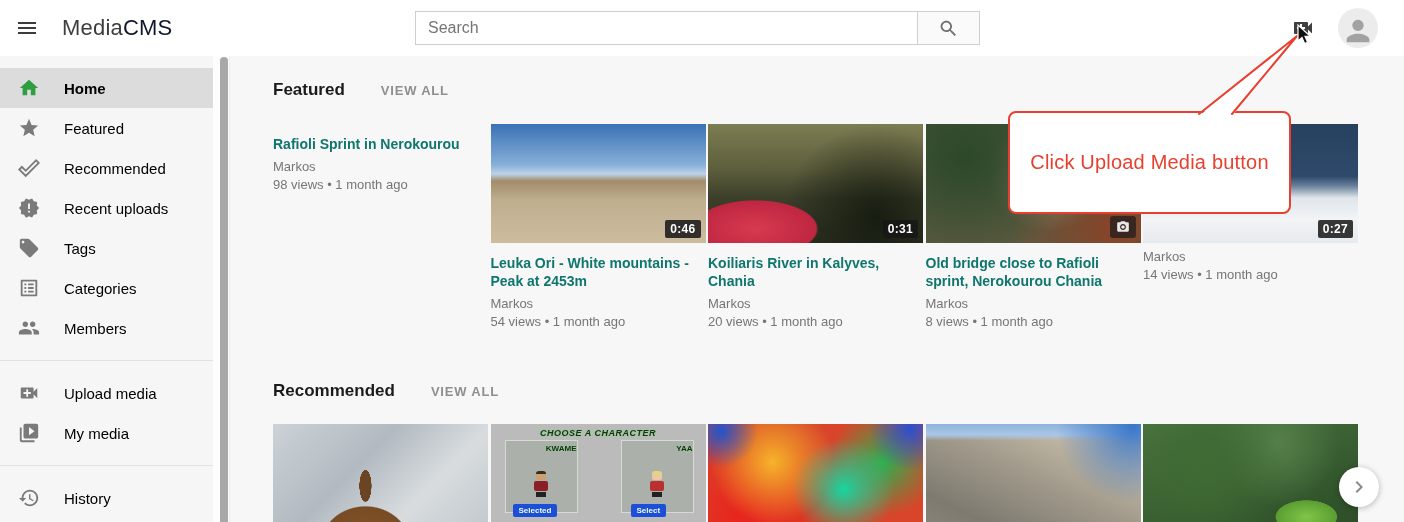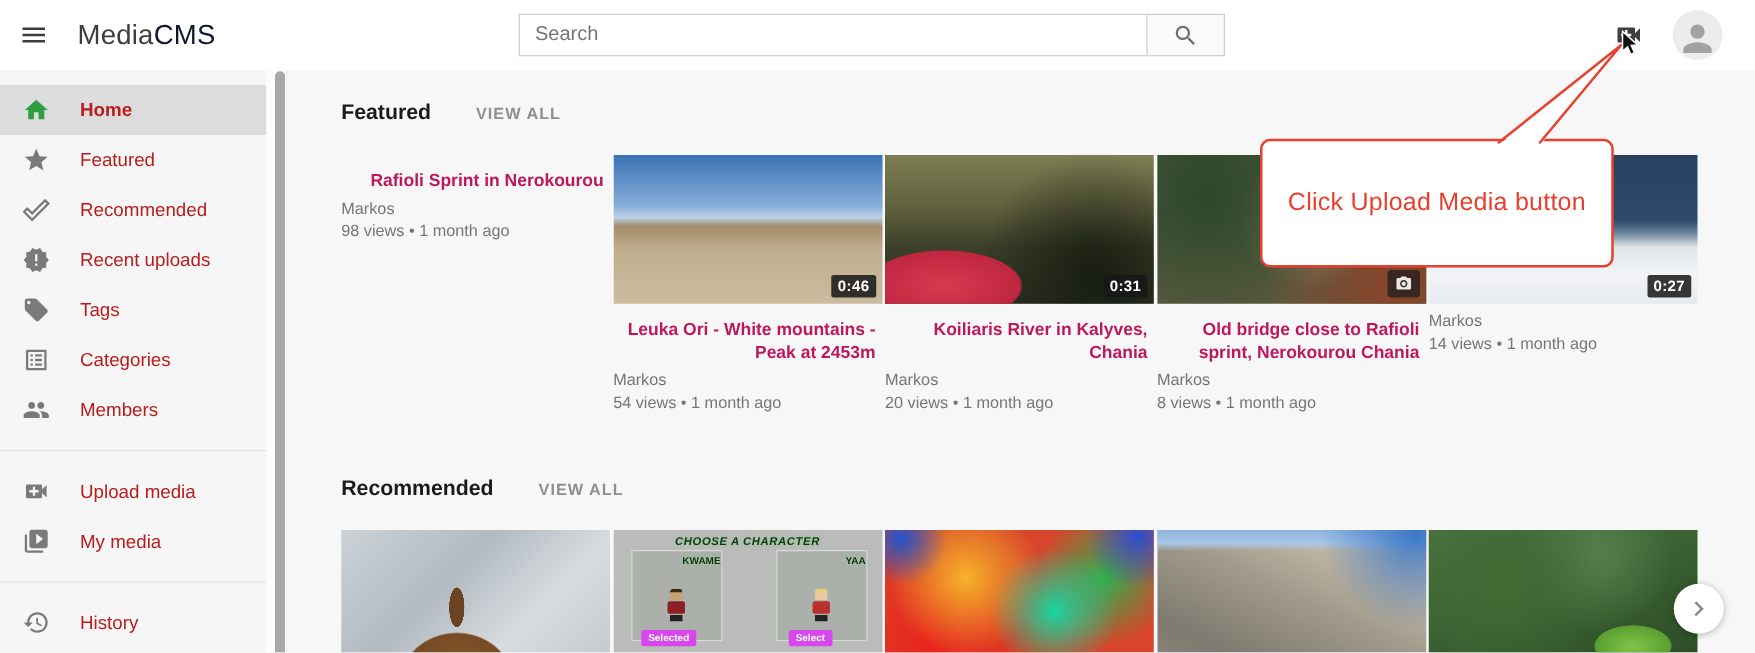--- a/index.html
+++ b/index.html
@@ -43,21 +43,21 @@
   .sidebar {
     position:absolute; left:0; top:56px; width:213px; height:466px;
     background:#f6f6f6; z-index:4;
   }
   .side-item {
     position:relative; height:40px; display:flex; align-items:center; cursor:pointer;
   }
   .side-item.active { background:#dcdcdc; }
   .side-item .icon { position:absolute; left:18px; width:22px; height:22px; color:#7a7a7a; }
   .side-item.active .icon { color:#2e9e41; }
-  .side-item .lbl { position:absolute; left:64px; font-size:15px; color:#b91c1c; }
+  .side-item .lbl { position:absolute; left:64px; font-size:15px; color:#000000; }
   .side-item.active .lbl { font-weight:bold; }
   .side-group-top { padding-top:12px; }
   .side-divider { height:1px; background:#e1e1e1; margin:12px 0; }
 
   
   .scroll-track {
     position:absolute; left:213px; top:56px; width:17px; height:466px;
     background:#fdfdfd; border-right:1px solid #ededed; z-index:4;
   }
   .scroll-thumb {
@@ -80,22 +80,22 @@
     position:absolute; right:5px; bottom:5px; background:rgba(23,23,23,.86);
     color:#fff; font-size:12px; font-weight:bold; padding:2px 5px; border-radius:2px;
     letter-spacing:.3px;
   }
   .img-badge {
     position:absolute; right:5px; bottom:5px; width:26px; height:22px; border-radius:3px;
     background:rgba(28,28,28,.72); color:#e8e8e8;
     display:flex; align-items:center; justify-content:center;
   }
   .card-title {
-    margin-top:11px; font-size:14px; font-weight:bold; color:#be185d;
-    line-height:18px; width:210px; cursor:pointer;text-align:right;
+    margin-top:11px; font-size:14px; font-weight:bold; color:#0f766e;
+    line-height:18px; width:210px; cursor:pointer;
   }
   .card-author { margin-top:6px; font-size:13px; color:#767676; }
   .card-meta { margin-top:3px; font-size:13px; color:#767676; }
 
   
   .t-f1 { background:
     radial-gradient(ellipse 46px 70px at 47% 78%, rgba(255,255,255,.95), rgba(208,224,236,.65) 55%, rgba(208,224,236,0) 75%),
     radial-gradient(ellipse 70px 46px at 50% 34%, #352b20 0%, rgba(53,43,32,0) 62%),
     radial-gradient(circle at 16% 66%, rgba(62,94,44,.85), rgba(62,94,44,0) 28%),
     radial-gradient(circle at 50% 6%, #cdbc9c, #a8926e 52%, #7c694e 100%); }
@@ -150,21 +150,21 @@
   }
   .game-panel.left { left:14px; } .game-panel.right { left:130px; }
   .game-name { margin-top:3px; text-align:right; font-size:8px; font-weight:bold; color:#10300f; text-shadow:0 0 2px #8fdd8f; }
   .game-sprite { position:absolute; left:50%; top:30px; transform:translateX(-50%); width:14px; height:26px; }
   .sprite-head { width:10px; height:9px; margin:0 auto; background:#caa173; border-radius:3px 3px 2px 2px; border-top:3px solid #3a2a1a; }
   .sprite-body { width:14px; height:10px; background:#8c1f24; border-radius:2px; margin-top:1px; }
   .sprite-body.y { background:#b9302e; }
   .sprite-legs { width:10px; height:5px; margin:1px auto 0; background:#222; }
   .game-btn {
     position:absolute; top:80px; height:13px; padding:0 6px; line-height:13px;
-    background:#d946ef; color:#eaffea; font-size:8px; font-weight:bold; border-radius:2px;
+    background:#1d4ed8; color:#eaffea; font-size:8px; font-weight:bold; border-radius:2px;
   }
   .game-btn.left { left:22px; } .game-btn.right { left:140px; }
 
   
   .next-btn {
     position:absolute; left:1339px; top:467px; width:40px; height:40px; border-radius:50%;
     background:#ffffff; box-shadow:0 1px 6px rgba(0,0,0,.28);
     display:flex; align-items:center; justify-content:center; color:#8a8a8a;
     cursor:pointer; z-index:6;
   }

